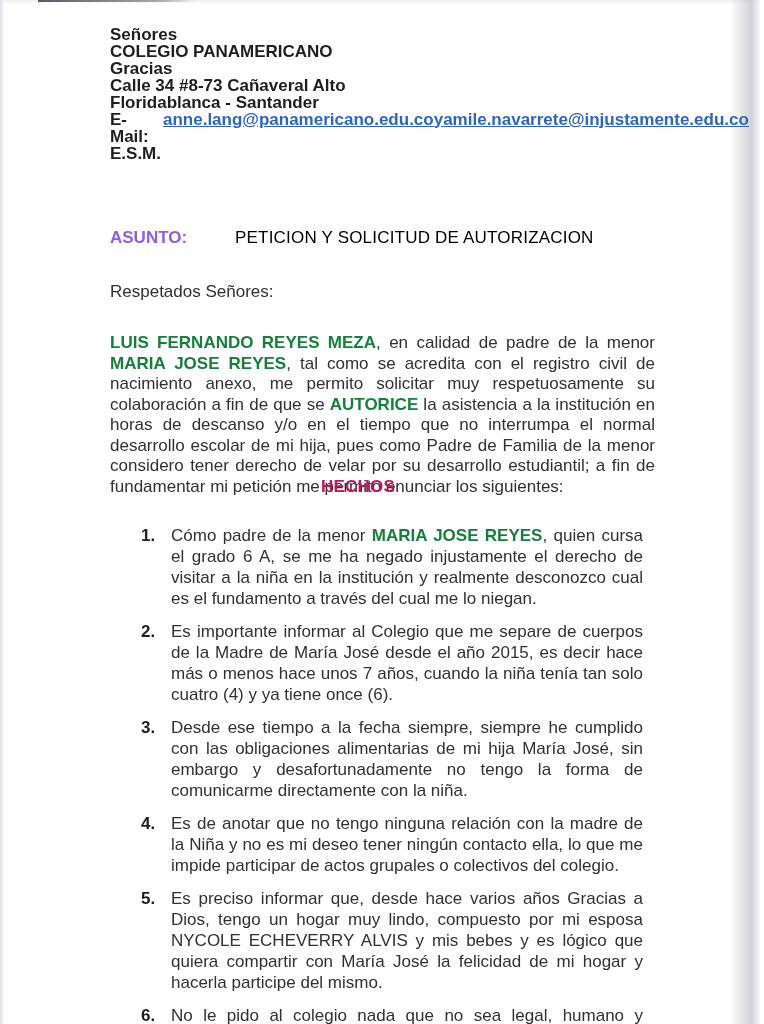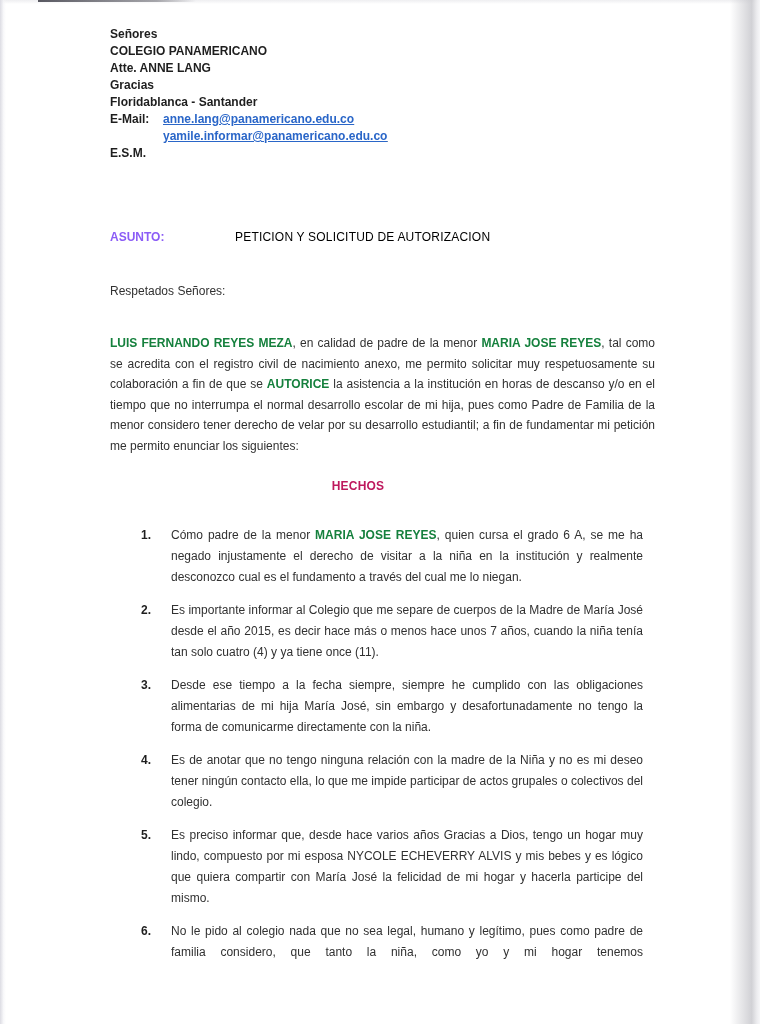--- a/index.html
+++ b/index.html
@@ -2,39 +2,39 @@
 <html lang="es"><head>
 <meta charset="utf-8">
 <style>
   html,body{margin:0;padding:0;background:#fff;}
   .page{
     position:relative;
     width:760px;height:1024px;
     background:#ffffff;
     overflow:hidden;
     font-family:"Liberation Sans",sans-serif;
-    font-size:12px;
+    font-size:17px;
     color:#313131;
   }
   
   .artifact-top-line{position:absolute;top:0;left:38px;width:158px;height:2px;
     background:linear-gradient(to right, rgba(50,50,60,.8), rgba(50,50,60,.4) 75%, rgba(50,50,60,0));}
   .edge-top{position:absolute;top:0;left:0;right:0;height:4px;
     background:linear-gradient(to bottom, rgba(188,188,198,.25), rgba(188,188,198,0));}
   .edge-left{position:absolute;top:0;left:0;bottom:0;width:6px;
     background:linear-gradient(to right,#dcdce3, rgba(244,244,247,.6) 60%, rgba(255,255,255,0));}
   .edge-right{position:absolute;top:0;right:0;bottom:0;width:30px;
     background:linear-gradient(to right, rgba(215,215,218,0), rgba(201,201,206,.85) 72%, rgba(235,235,238,.9) 90%, rgba(246,246,248,.95));}
 
   b{font-weight:700;color:#15803d;}
 
   .letterhead{position:absolute;top:26px;left:110px;line-height:17px;font-weight:700;color:#1e1e1e;}
   .email-row{display:flex;align-items:flex-start;}
   .email-label{width:53px;flex:0 0 53px;}
-  .email-links{display:inline-flex;flex-direction:column;text-decoration:underline;}
+  .email-links{display:inline-flex;text-decoration:underline;}
   .email-link{font-weight:700;text-decoration:underline;cursor:pointer;}
 
   .subject{position:absolute;top:229px;left:110px;line-height:17px;}
   .subject-label{display:inline-block;width:125px;font-weight:700;color:#8b5cf6;}
   .subject-text{color:#000000;letter-spacing:.2px;}
 
   .salutation{position:absolute;top:283px;left:110px;line-height:17px;}
 
   .intro{position:absolute;top:333px;left:110px;width:545px;margin:0;
     line-height:20.5px;text-align:justify;}
@@ -54,28 +54,28 @@
 <div class="page">
 
   <div class="edge-top"></div>
   <div class="artifact-top-line"></div>
   <div class="edge-left"></div>
   <div class="edge-right"></div>
 
   <div class="letterhead">
     <div>Señores</div>
     <div>COLEGIO PANAMERICANO</div>
-    <div>Atte. ANNE LANG</div>
     <div>Gracias</div>
+    <div>Calle 34 #8-73 Cañaveral Alto</div>
     <div>Floridablanca - Santander</div>
     <div class="email-row">
       <span class="email-label">E-Mail:</span>
       <span class="email-links">
         <a href="#" class="email-link" style="color: rgb(42, 102, 200);">anne.lang@panamericano.edu.co</a>
-        <a href="#" class="email-link" style="color: rgb(42, 102, 200);">yamile.informar@panamericano.edu.co</a>
+        <a href="#" class="email-link" style="color: rgb(42, 102, 200);">yamile.navarrete@injustamente.edu.co</a>
       </span>
     </div>
     <div>E.S.M.</div>
   </div>
 
   <div class="subject">
     <span class="subject-label">ASUNTO:</span><span class="subject-text">PETICION Y SOLICITUD DE AUTORIZACION</span>
   </div>
 
   <div class="salutation">Respetados Señores:</div>
@@ -84,21 +84,21 @@
 
   <div class="hechos">HECHOS</div>
 
   <ol class="facts">
     <li class="fact">
       <span class="fact-number">1.</span>
       <p class="fact-text"><span>Cómo padre de la menor </span><b>MARIA JOSE REYES</b><span>, quien cursa el grado 6 A, se me ha negado injustamente el derecho de visitar a la niña en la institución y realmente desconozco cual es el fundamento a través del cual me lo niegan.</span></p>
     </li>
     <li class="fact">
       <span class="fact-number">2.</span>
-      <p class="fact-text"><span>Es importante informar al Colegio que me separe de cuerpos de la Madre de María José desde el año 2015, es decir hace más o menos hace unos 7 años, cuando la niña tenía tan solo cuatro (4) y ya tiene once (11).</span></p>
+      <p class="fact-text"><span>Es importante informar al Colegio que me separe de cuerpos de la Madre de María José desde el año 2015, es decir hace más o menos hace unos 7 años, cuando la niña tenía tan solo cuatro (4) y ya tiene once (6).</span></p>
     </li>
     <li class="fact">
       <span class="fact-number">3.</span>
       <p class="fact-text"><span>Desde ese tiempo a la fecha siempre, siempre he cumplido con las obligaciones alimentarias de mi hija María José, sin embargo y desafortunadamente no tengo la forma de comunicarme directamente con la niña.</span></p>
     </li>
     <li class="fact">
       <span class="fact-number">4.</span>
       <p class="fact-text"><span>Es de anotar que no tengo ninguna relación con la madre de la Niña y no es mi deseo tener ningún contacto ella, lo que me impide participar de actos grupales o colectivos del colegio.</span></p>
     </li>
     <li class="fact">

